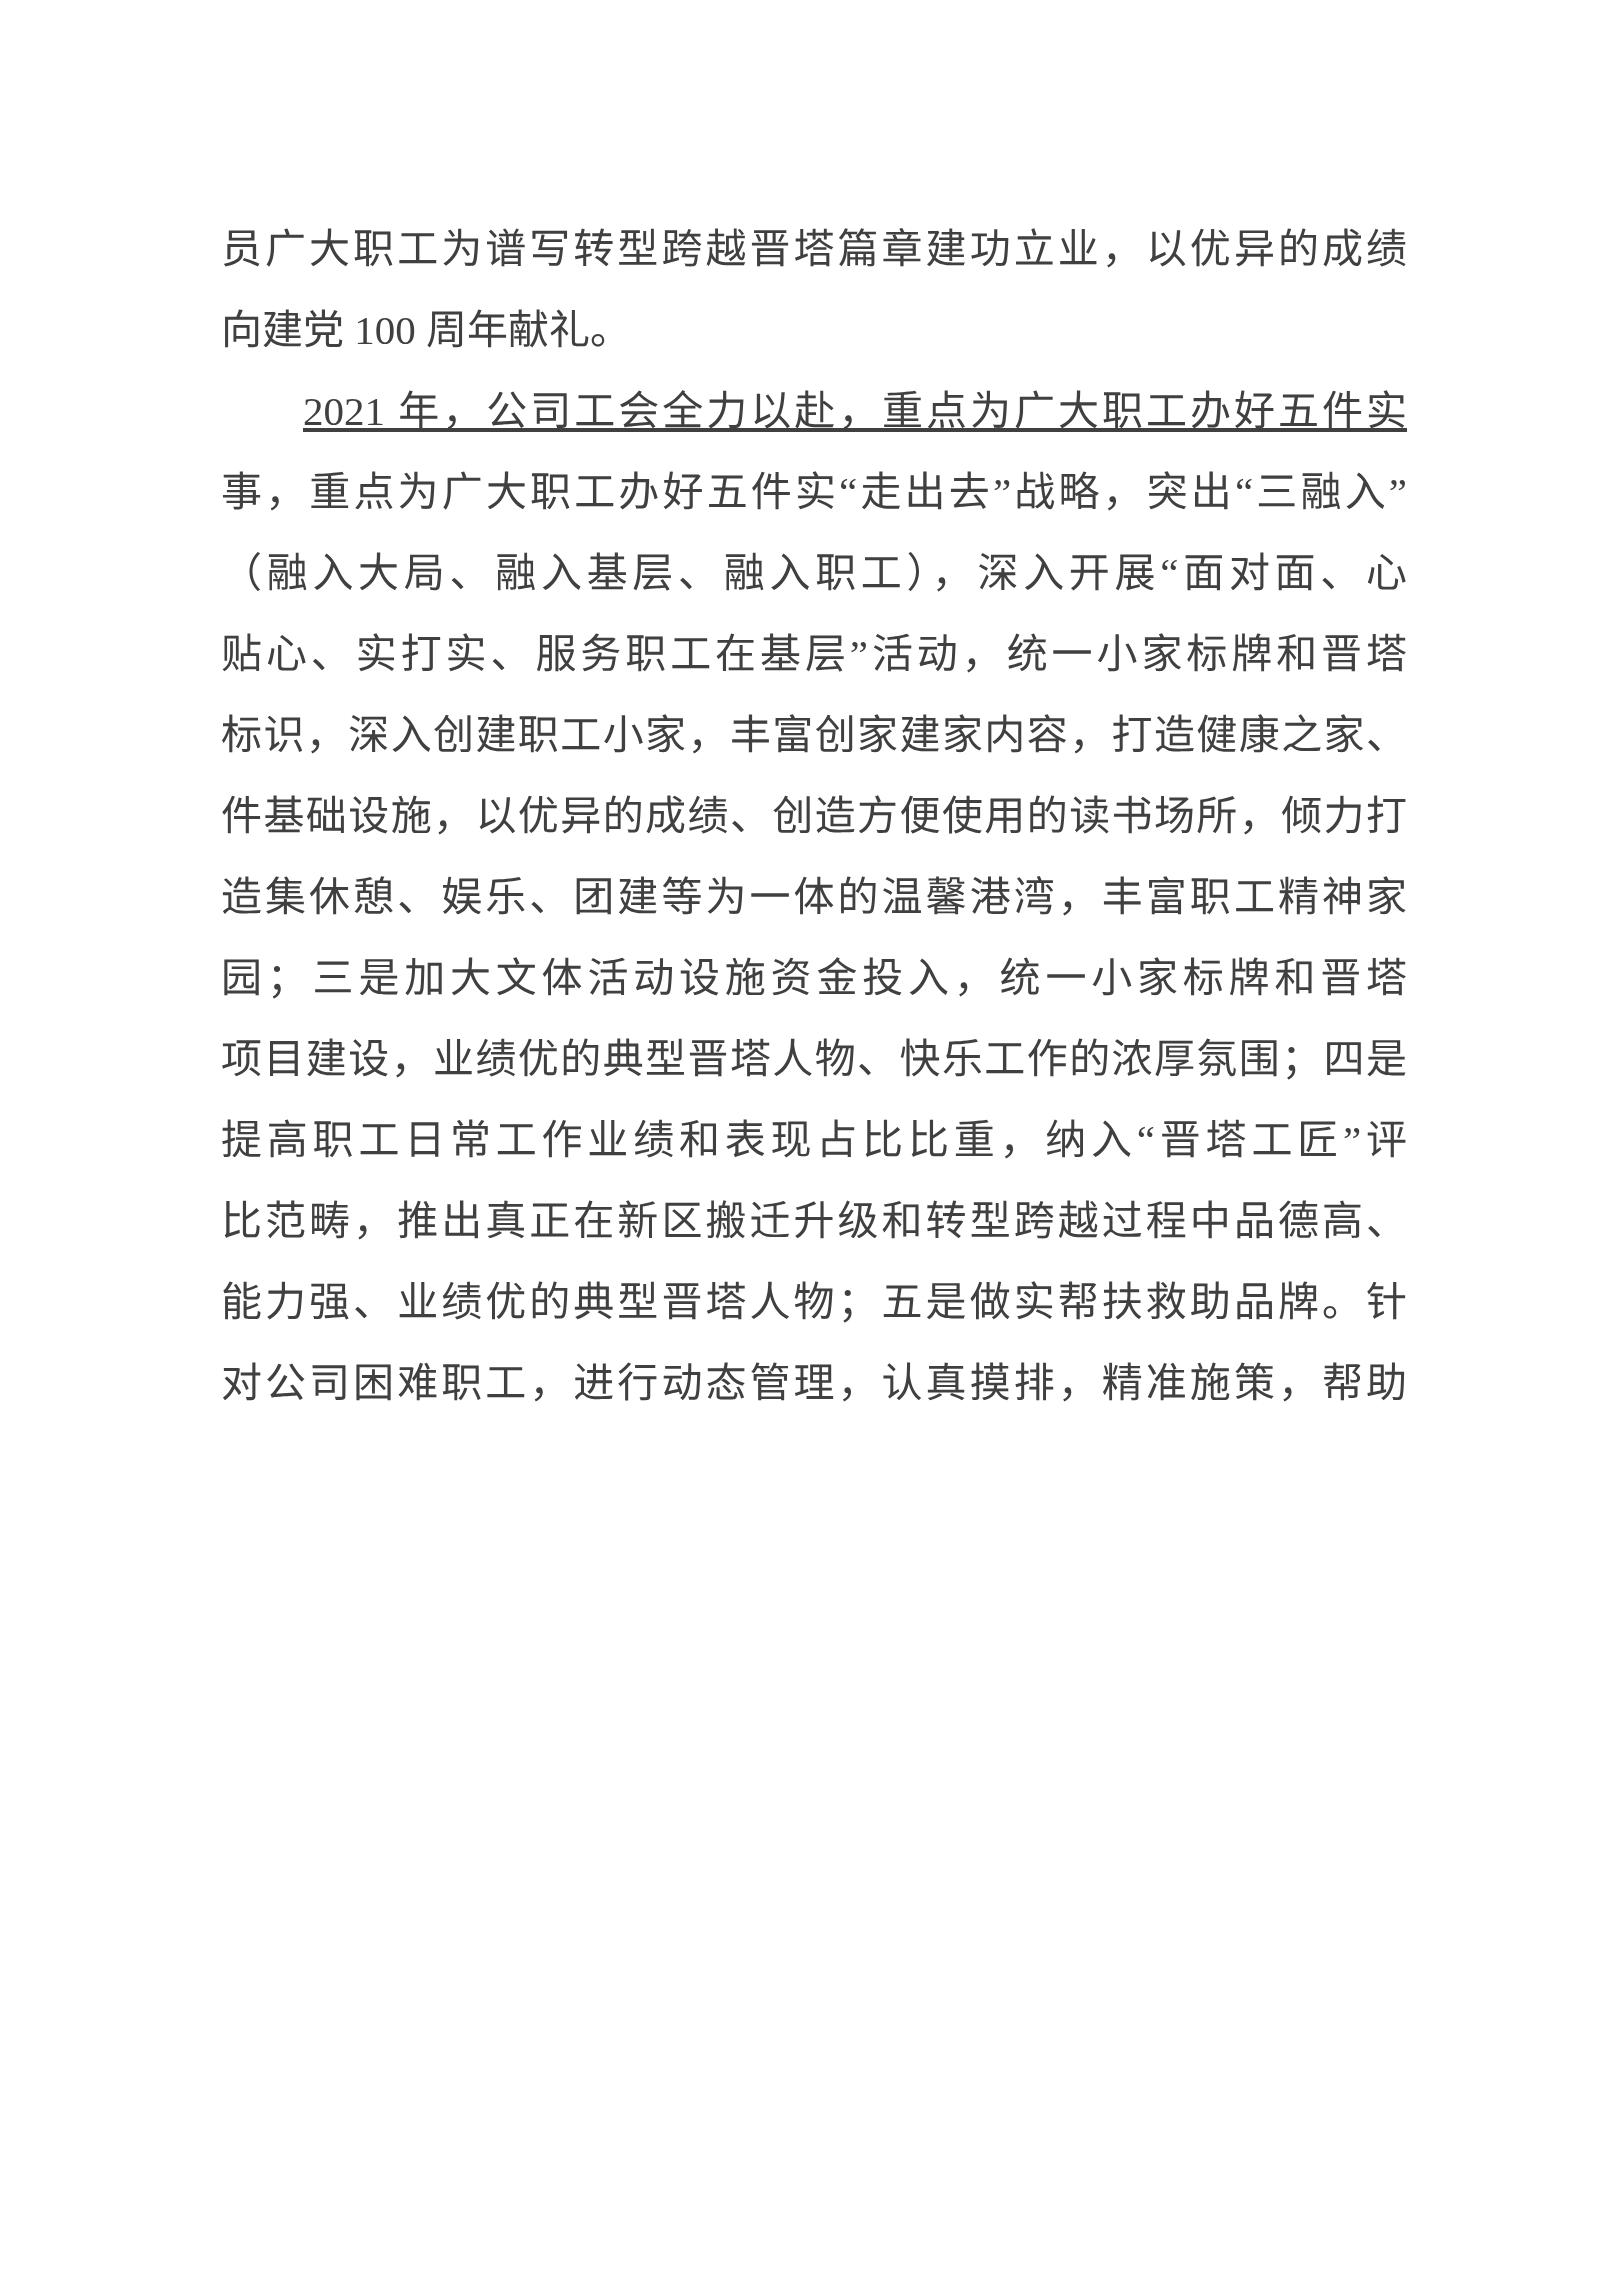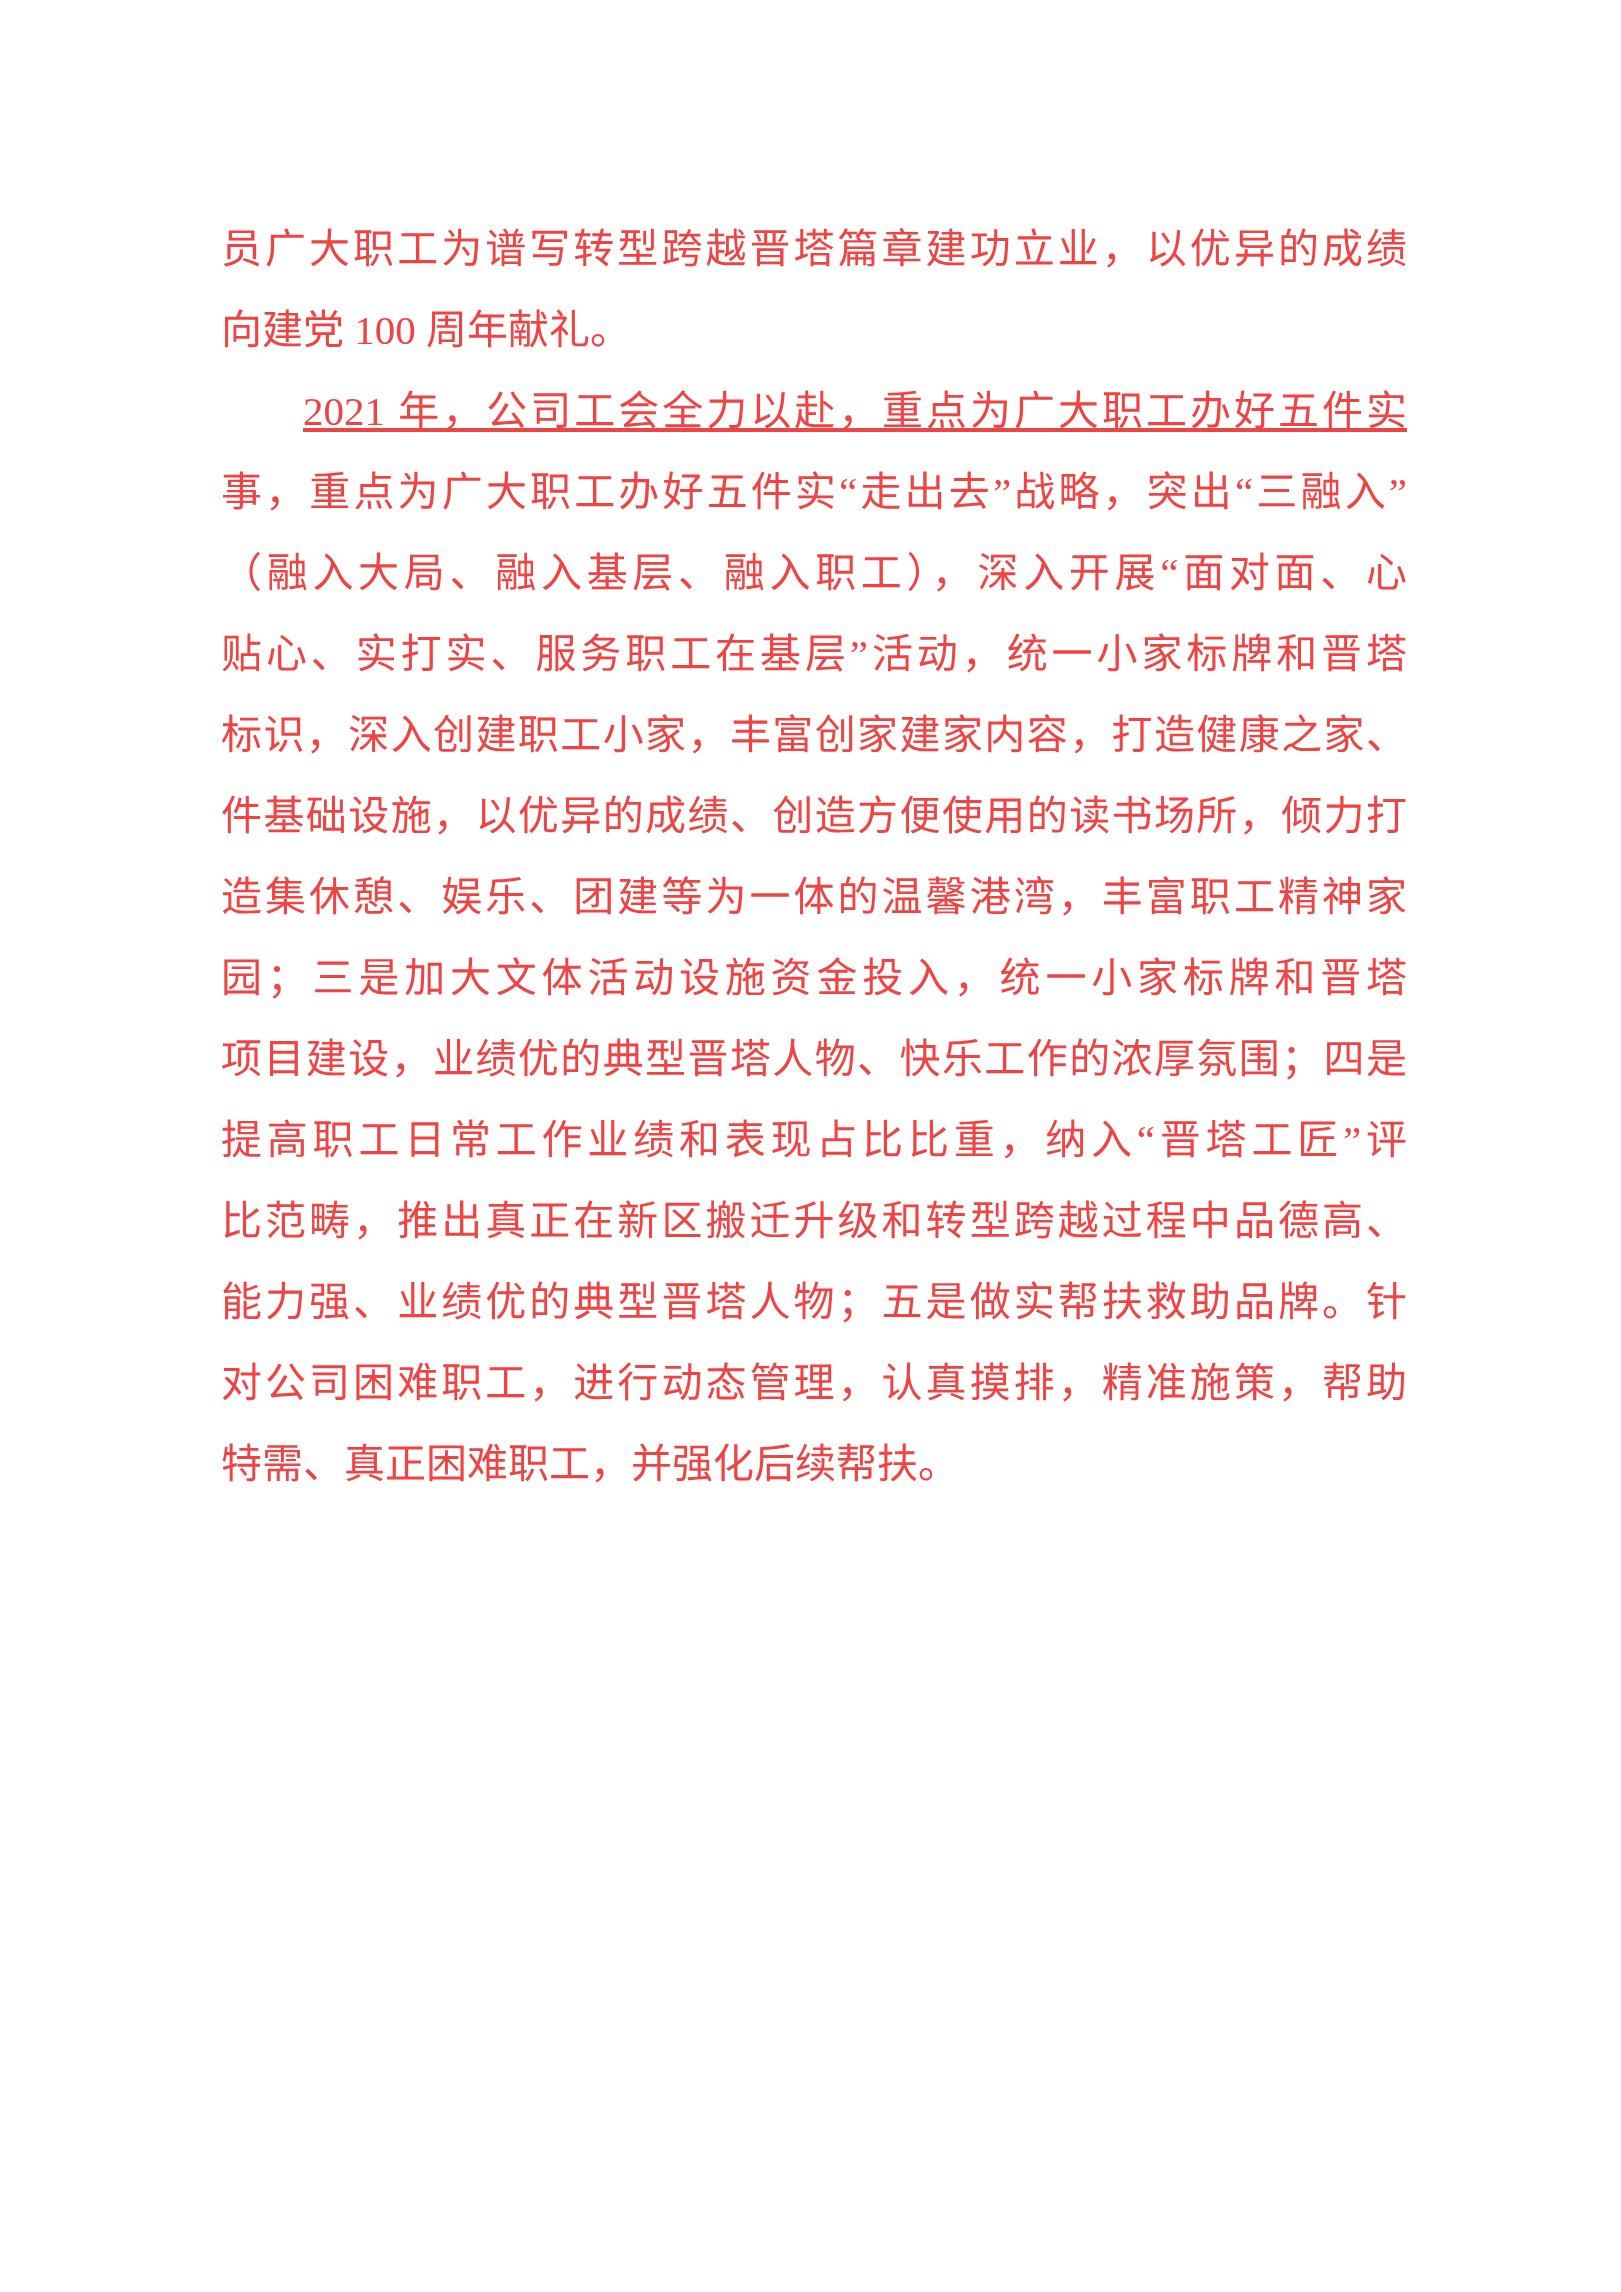--- a/index.html
+++ b/index.html
@@ -7,21 +7,21 @@
     padding: 0;
     background: #ffffff;
   }
   .page {
     position: relative;
     width: 1621px;
     height: 2282px;
     background: #ffffff;
     overflow: hidden;
     font-family: "Liberation Serif", "DejaVu Serif", serif;
-    color: #ef4444;
+    color: #404040;
   }
   .text-block {
     position: absolute;
     left: 221px;
     top: 209px;
     width: 1186px;
     font-size: 41px;
     line-height: 81px;
     letter-spacing: 0;
   }
@@ -57,16 +57,15 @@
     <div class="line">贴心、实打实、服务职工在基层”活动，统一小家标牌和晋塔</div>
     <div class="line">标识，深入创建职工小家，丰富创家建家内容，打造健康之家、</div>
     <div class="line">件基础设施，以优异的成绩、创造方便使用的读书场所，倾力打</div>
     <div class="line">造集休憩、娱乐、团建等为一体的温馨港湾，丰富职工精神家</div>
     <div class="line">园；三是加大文体活动设施资金投入，统一小家标牌和晋塔</div>
     <div class="line">项目建设，业绩优的典型晋塔人物、快乐工作的浓厚氛围；四是</div>
     <div class="line">提高职工日常工作业绩和表现占比比重，纳入“晋塔工匠”评</div>
     <div class="line">比范畴，推出真正在新区搬迁升级和转型跨越过程中品德高、</div>
     <div class="line">能力强、业绩优的典型晋塔人物；五是做实帮扶救助品牌。针</div>
     <div class="line">对公司困难职工，进行动态管理，认真摸排，精准施策，帮助</div>
-    <div class="line para-end">特需、真正困难职工，并强化后续帮扶。</div>
   </div>
 </div>
 
 
 </body></html>

